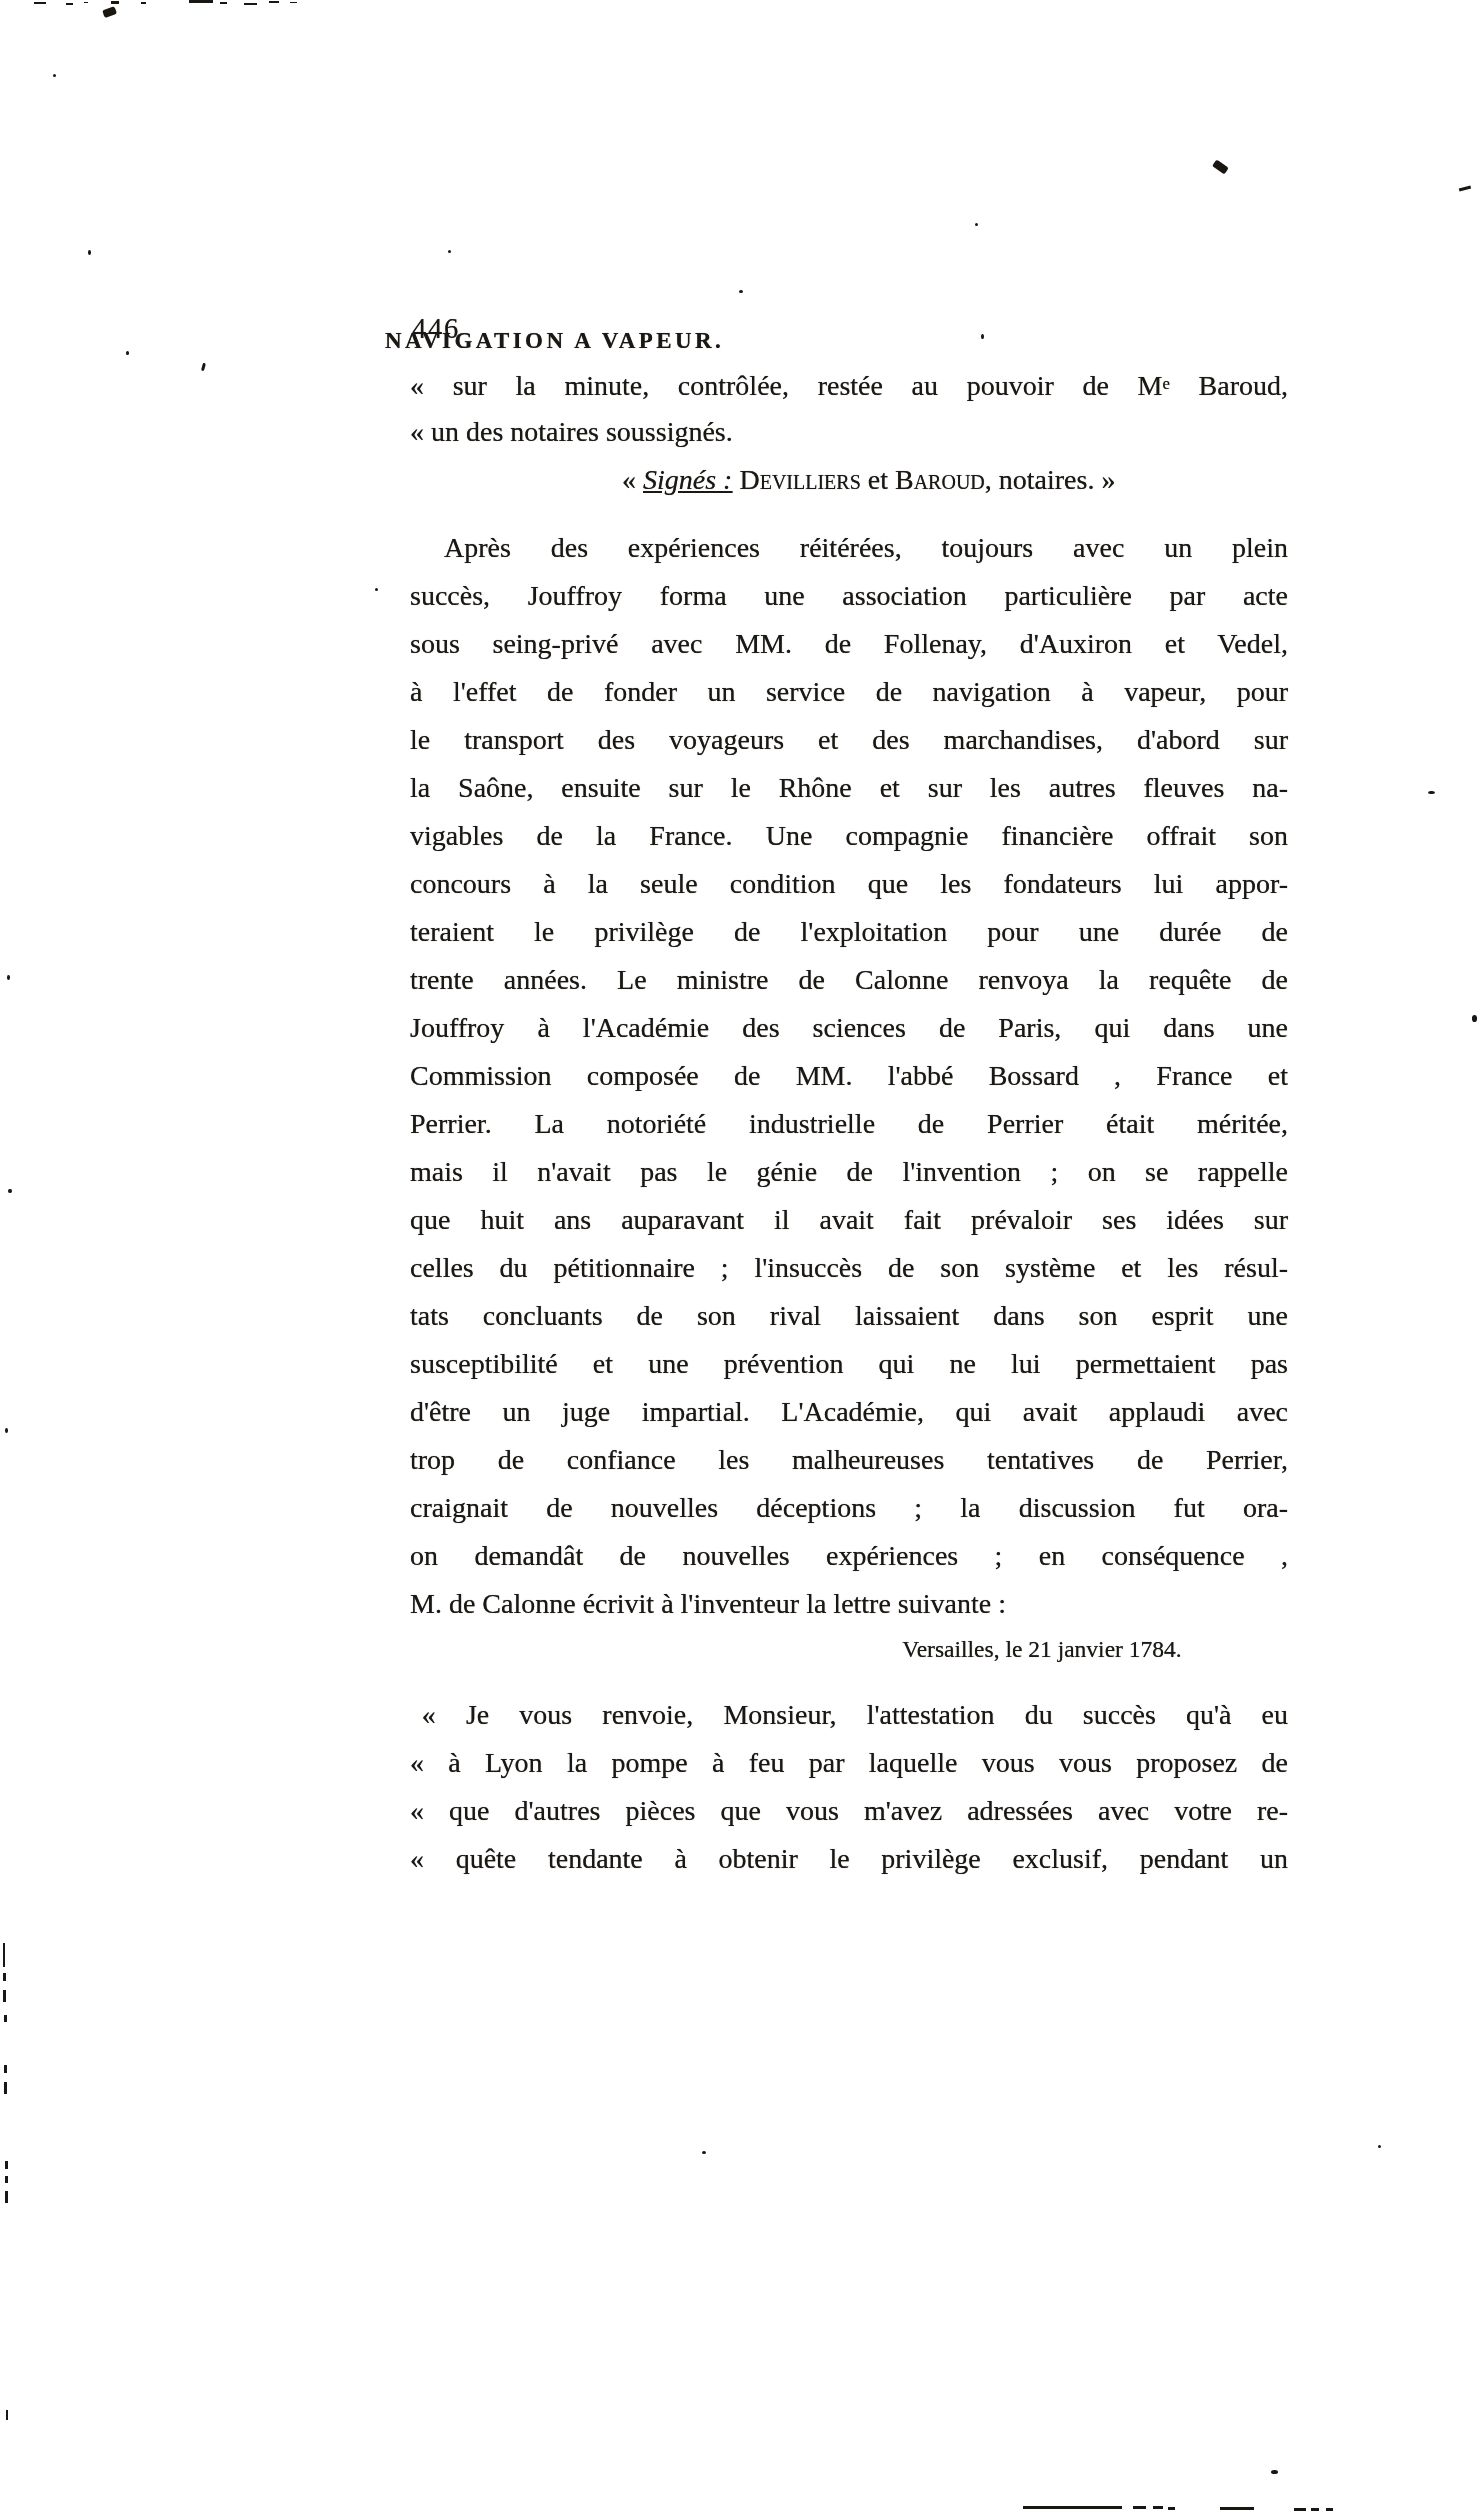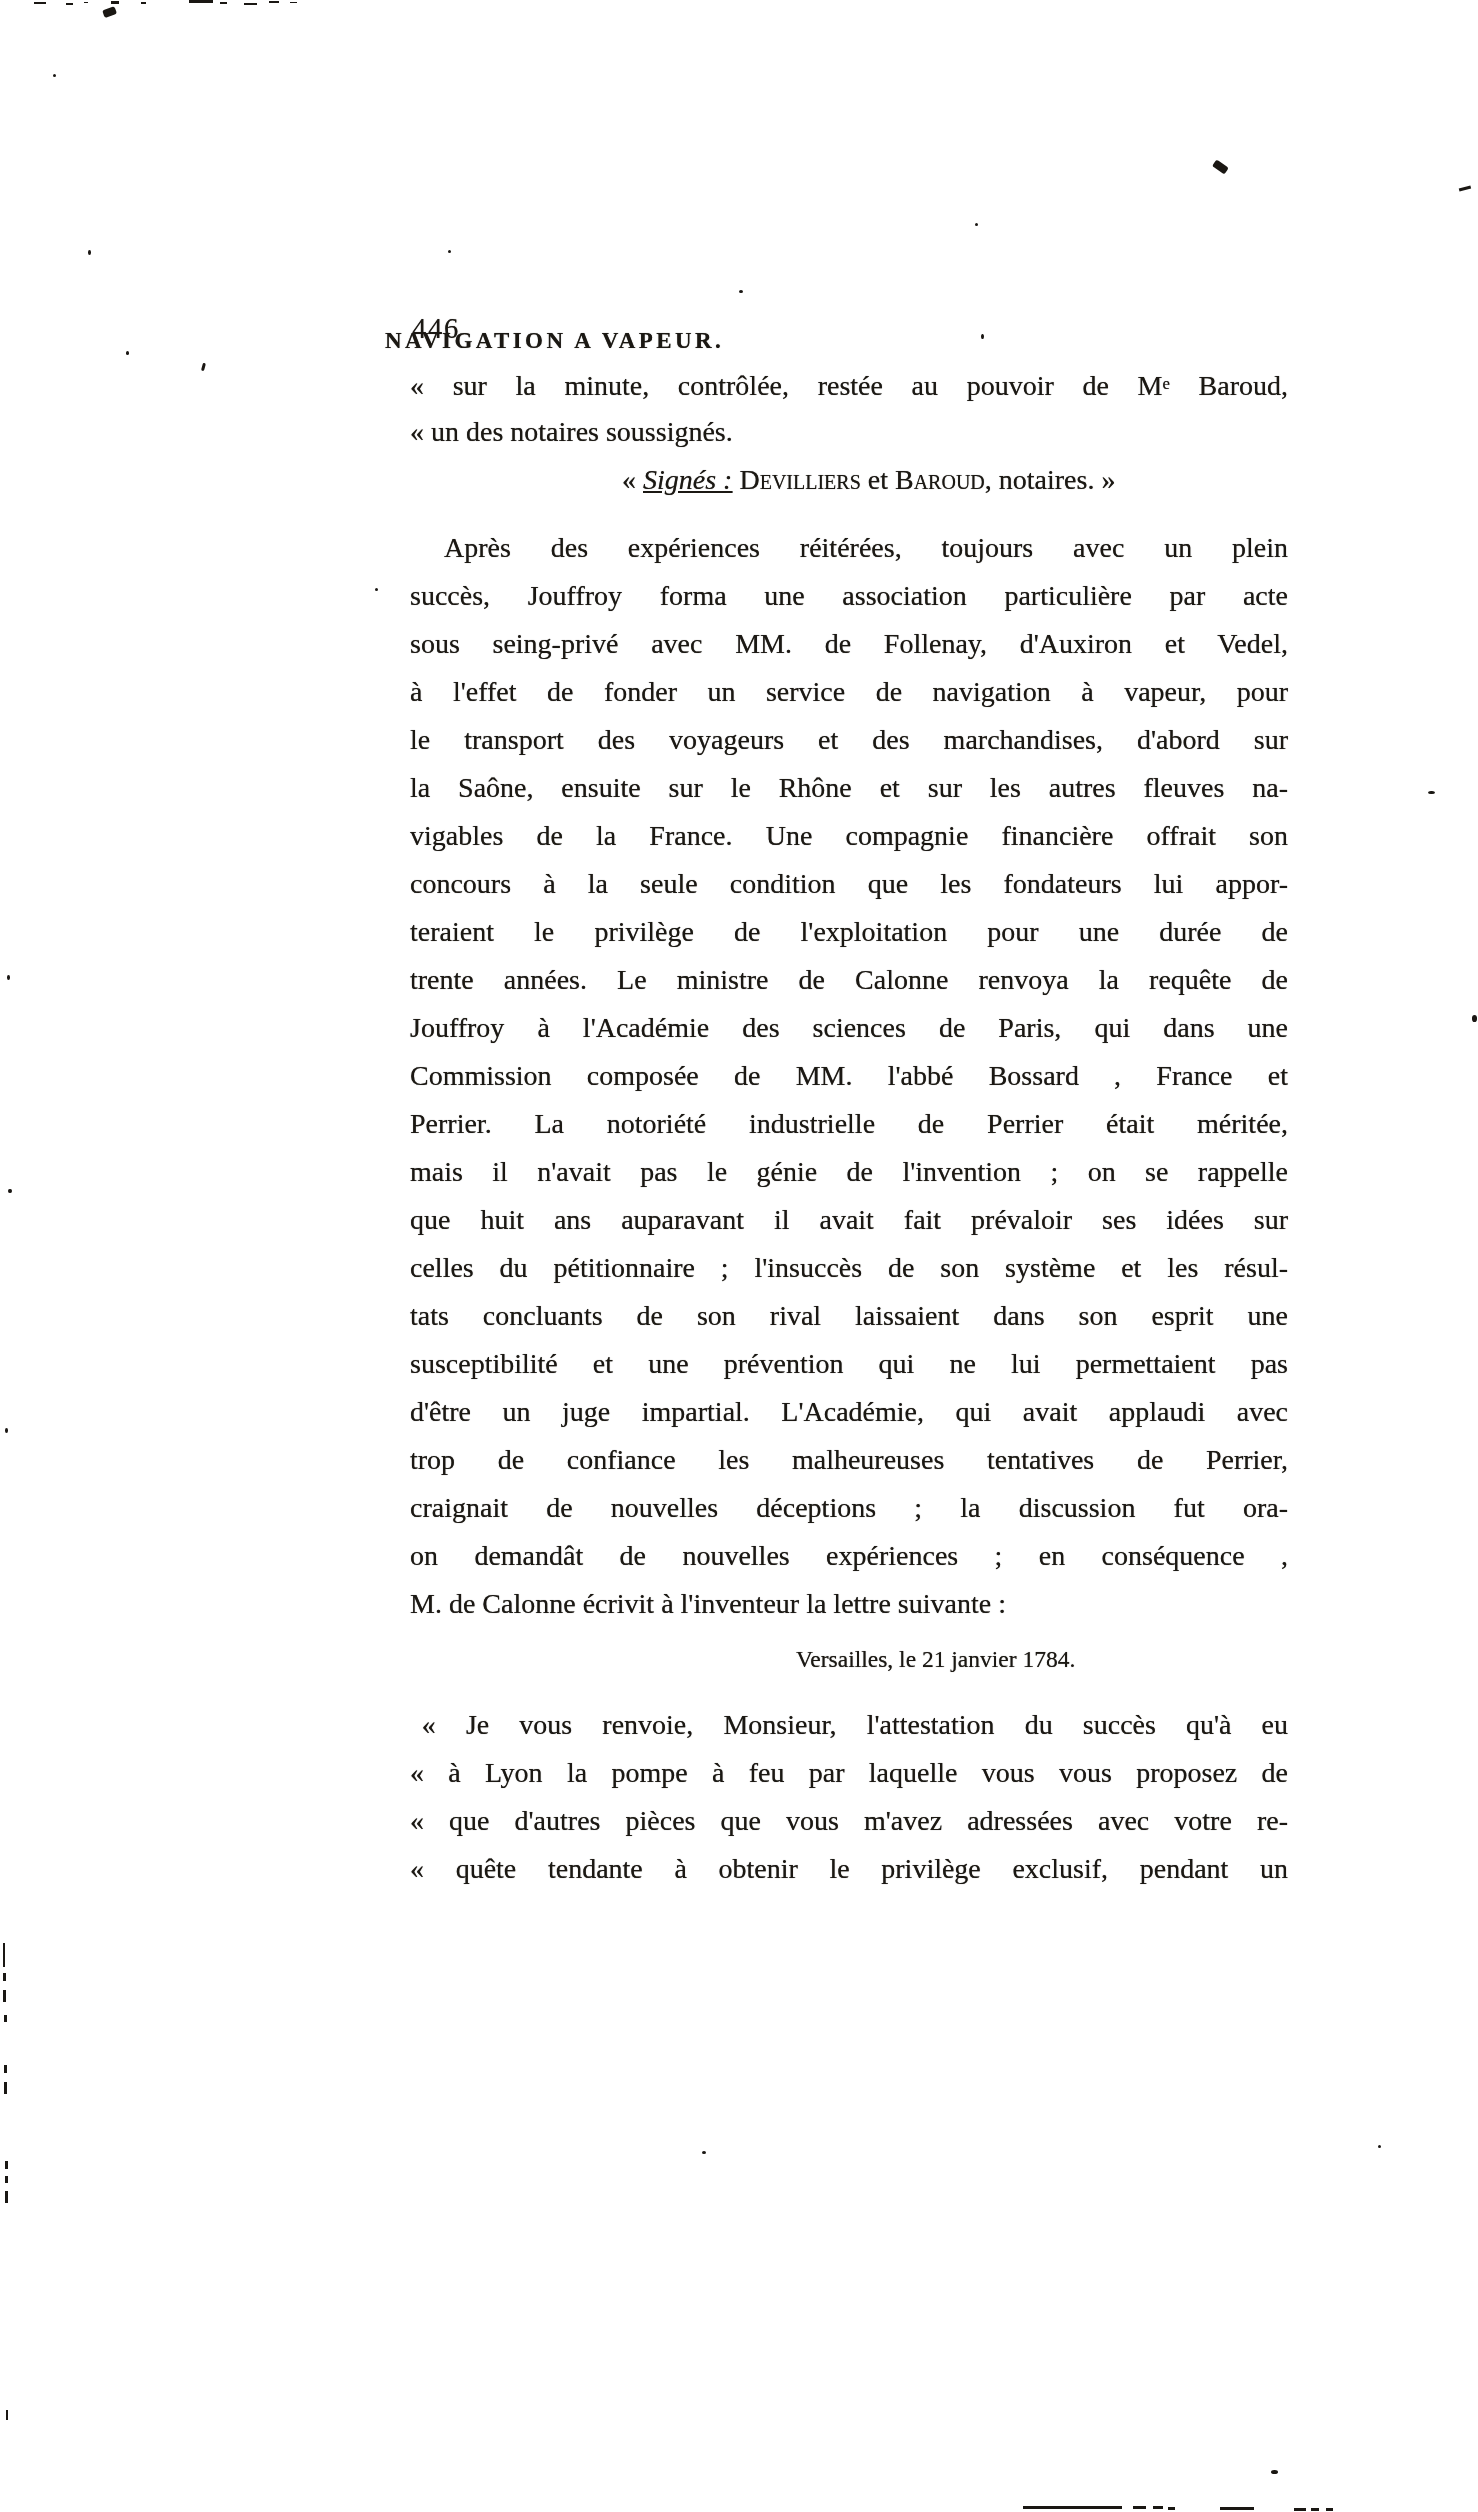--- a/index.html
+++ b/index.html
@@ -24,22 +24,22 @@
   .col{position:absolute;left:410px;top:360px;width:878px;}
   .ln{height:48px;line-height:48px;font-size:28px;}
   .just{text-align:justify;text-align-last:justify;}
   .ind40{text-indent:34px;}
   .ind14{text-indent:11.8px;}
   .sup{font-size:0.6em;vertical-align:0.38em;}
   .it{font-style:italic;text-decoration:underline;}
   .sc{font-variant:small-caps;}
   .signes{padding-left:212px;margin-bottom:20px;}
   .dateline{
-    margin-top:10px;height:42px;line-height:42px;
-    font-size:23.5px;padding-left:386px;
+    height:42px;line-height:42px;
+    font-size:23.5px;padding-left:386px;text-align:center;
   }
   .letter{margin-top:21px;}
   
   .spk,.dash{position:absolute;background:#1a1713;}
   .spk{border-radius:50%;}
 </style>
 </head>
 <body>
 
 <div class="page">

